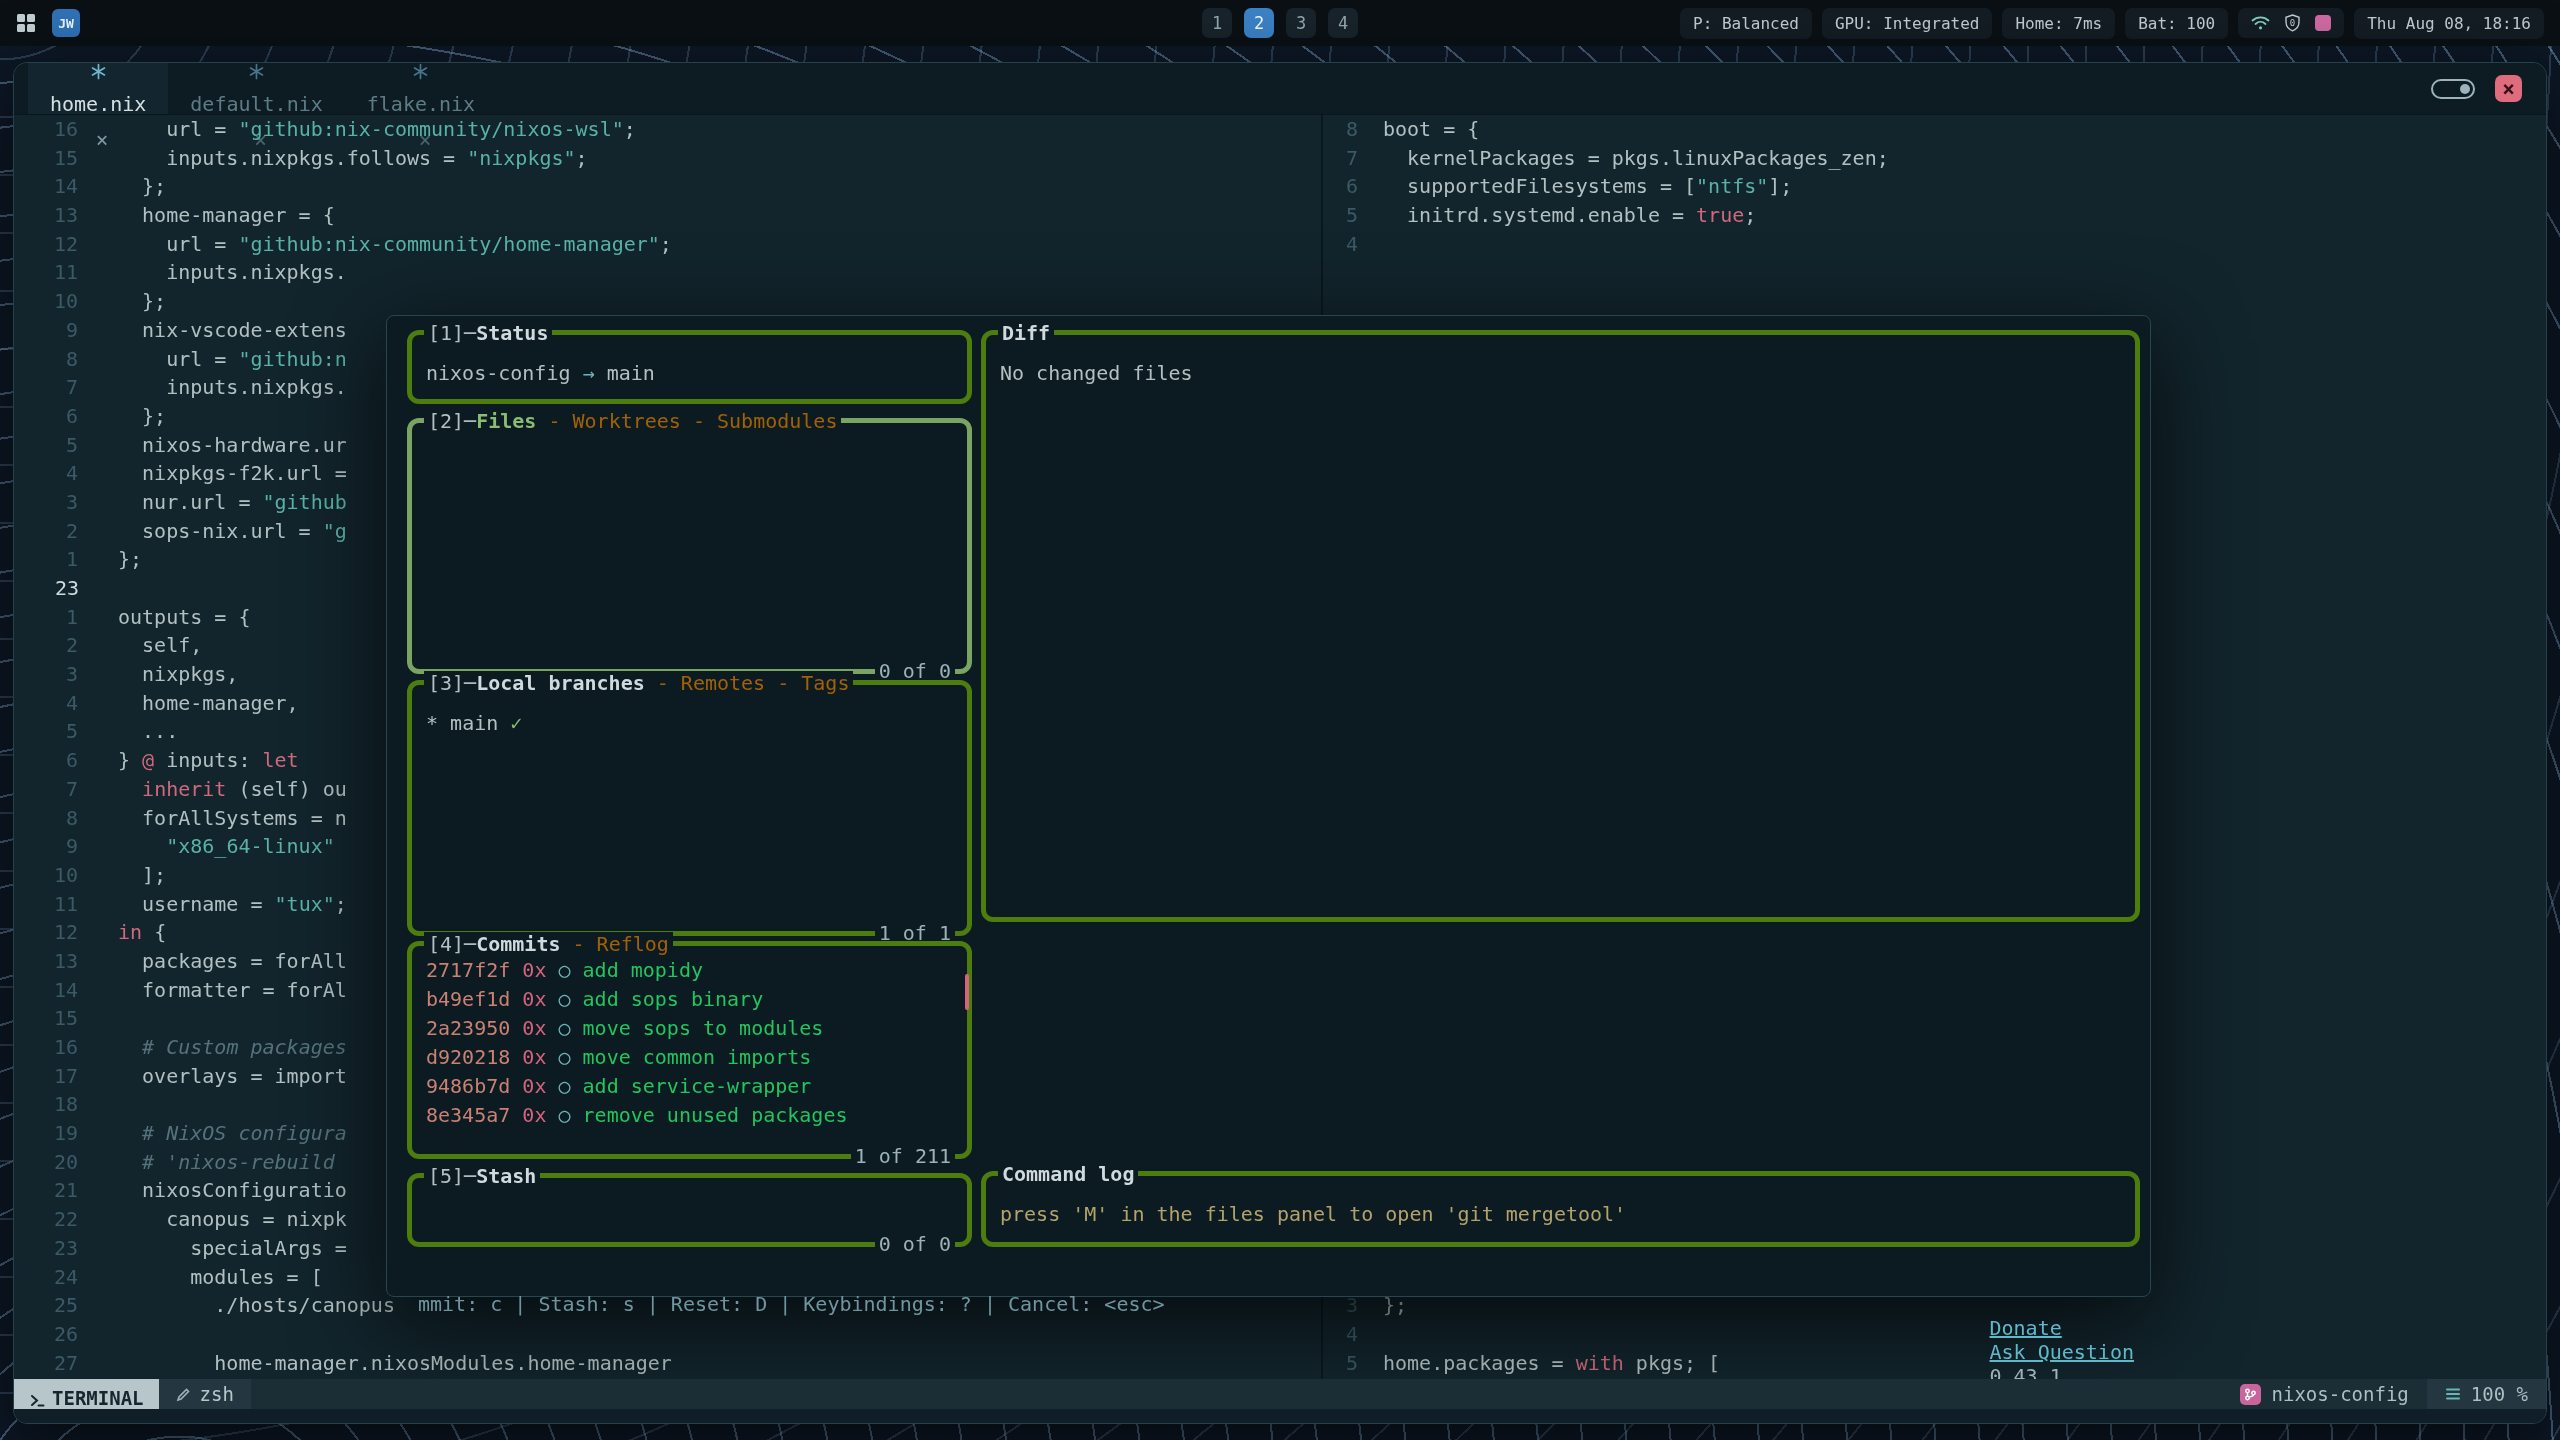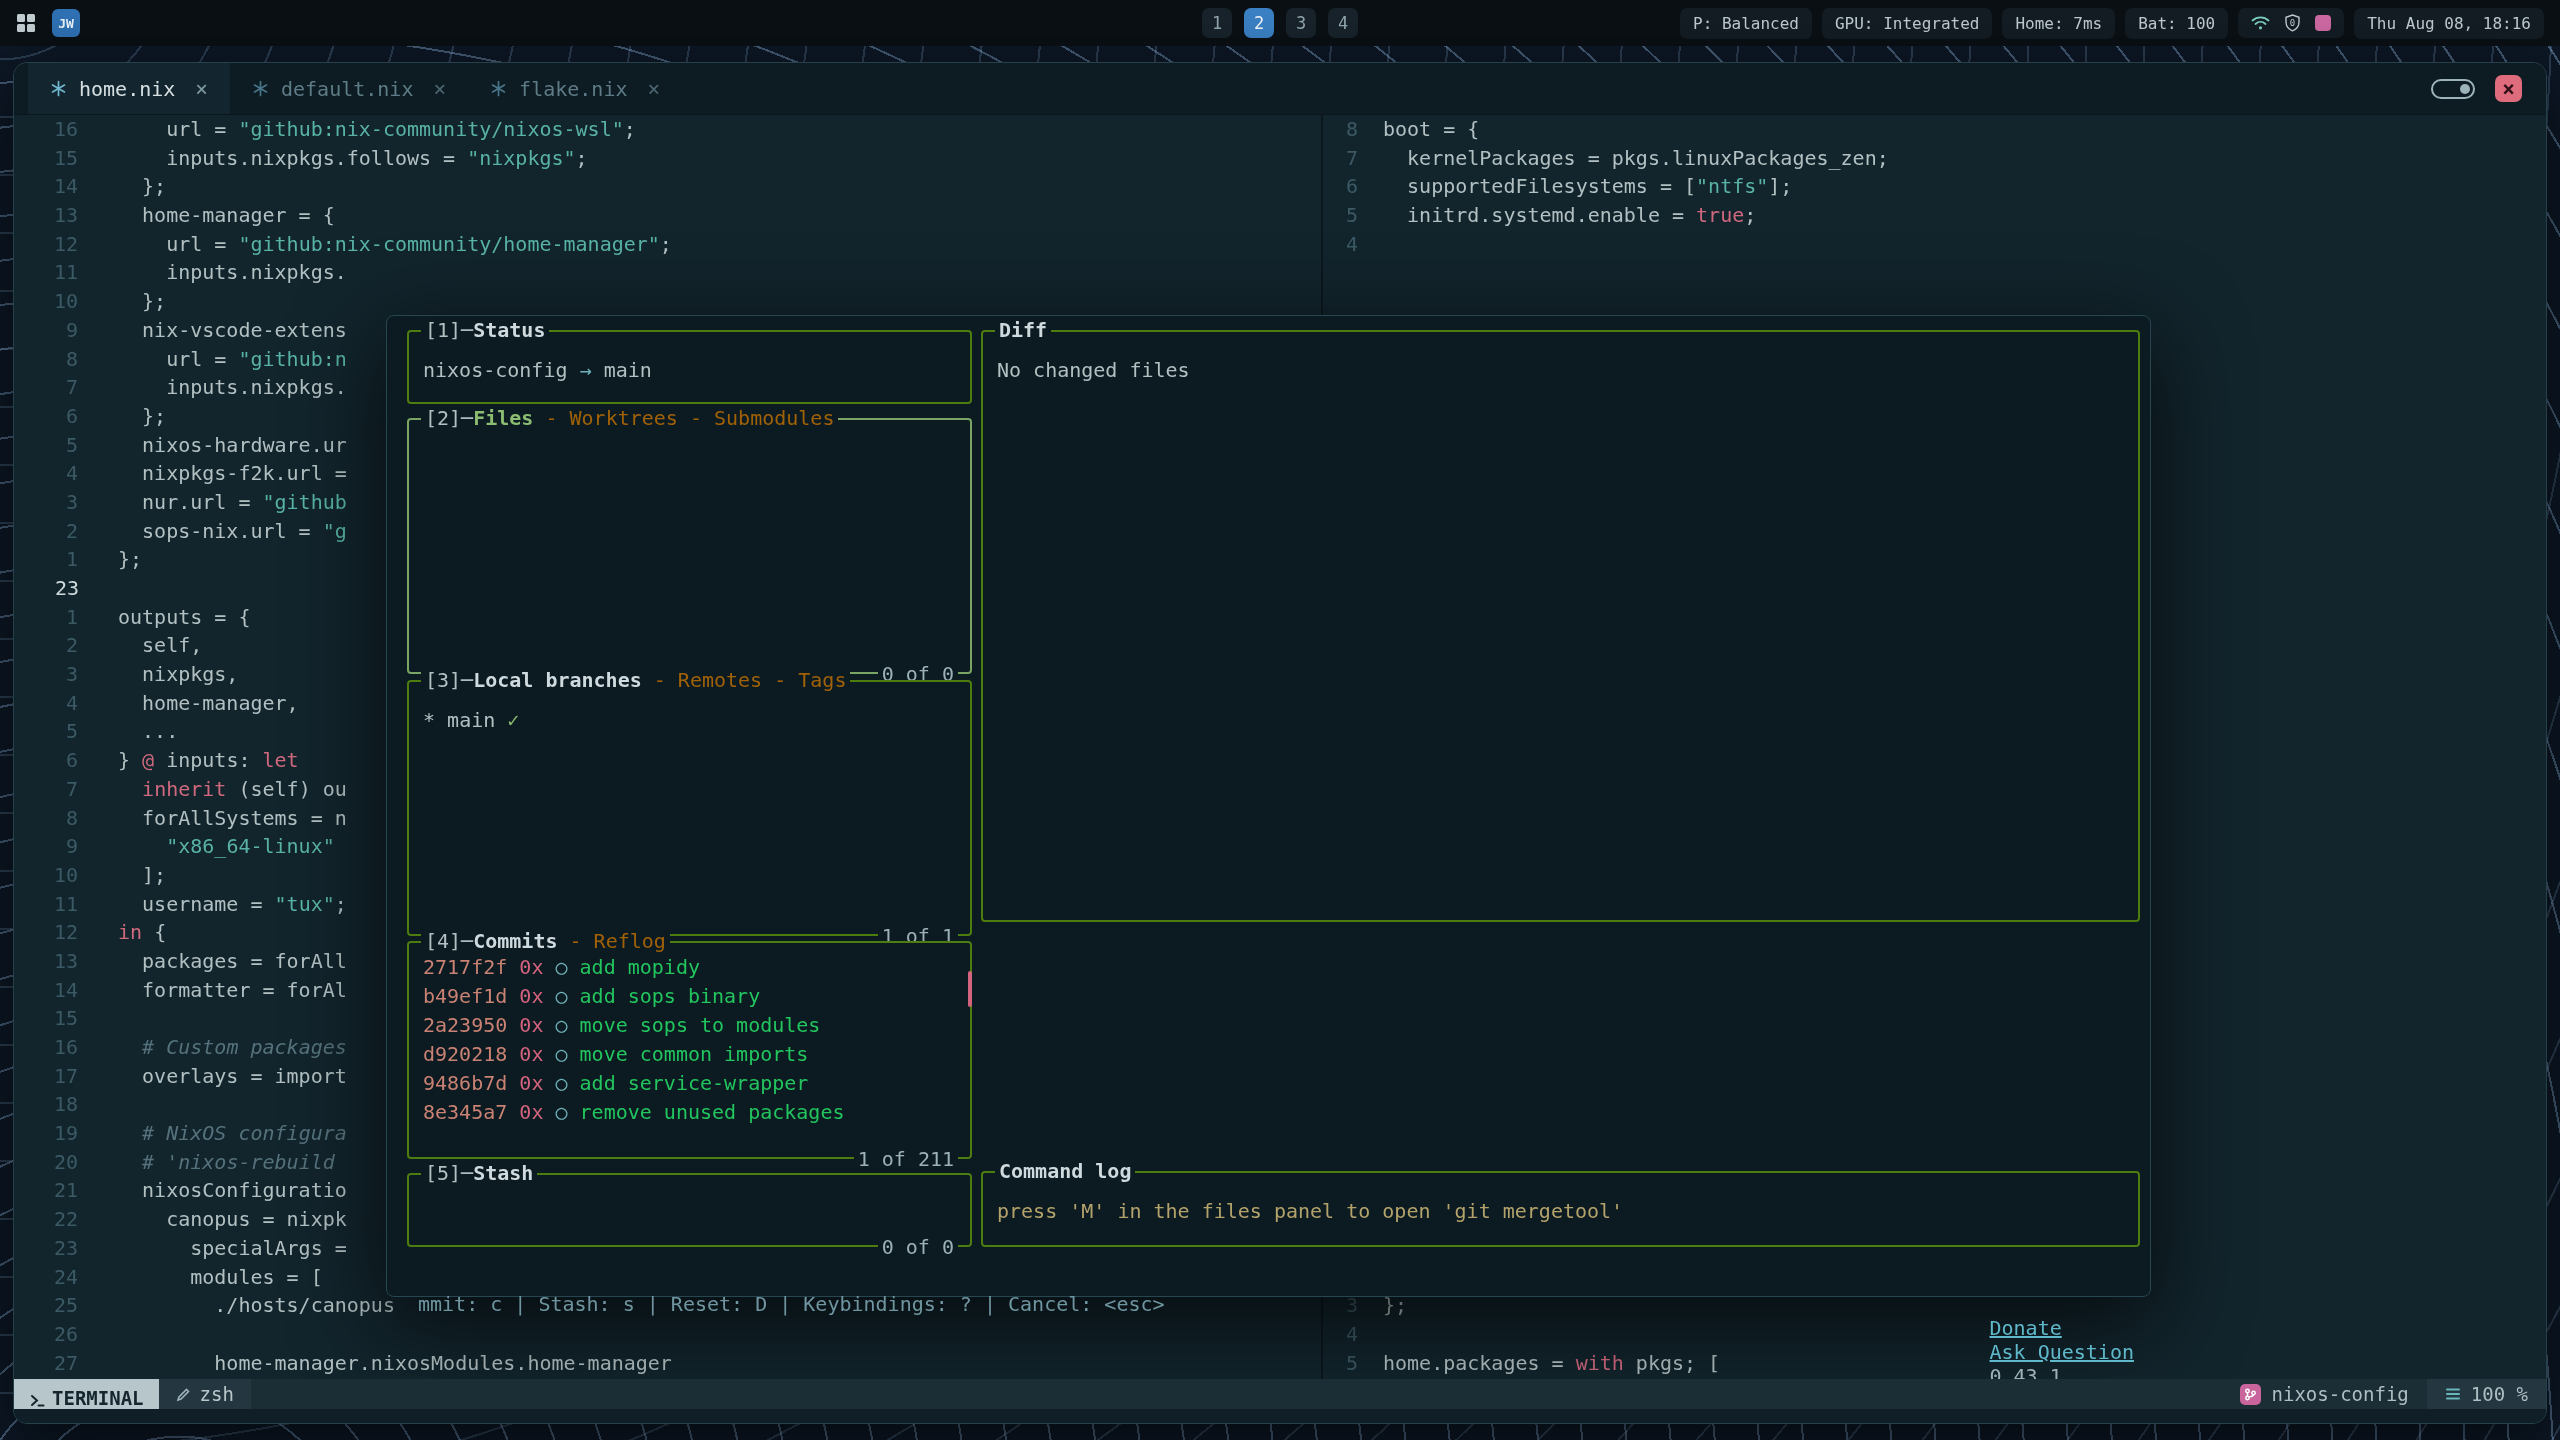--- a/index.html
+++ b/index.html
@@ -32,21 +32,21 @@
 
   
   .window { position:absolute; left:13px; top:62px; width:2534px; height:1362px;
             background:#12242c; border:1px solid #27414c; border-radius:14px;
             box-shadow:0 18px 70px rgba(0,0,0,.65); overflow:hidden; display:flex; flex-direction:column; }
 
   .tabbar { height:52px; flex:0 0 auto; background:#0d1b22; border-bottom:1px solid #0a161c;
             display:flex; align-items:center; padding:0 14px; }
   .tabs { display:flex; height:100%; }
   .tab { display:flex; align-items:center; gap:12px; padding:0 22px; height:100%;
-         font-size:20px; color:#5e7c87; cursor:pointer; white-space:nowrap; }
+         font-size:20px; color:#5e7c87; cursor:pointer; white-space:nowrap;flex-direction:column; }
   .tab.active { background:#13262f; color:#d6e0e3; }
   .tab .tab-icon { display:flex; color:#49758b; }
   .tab.active .tab-icon { color:#6fb6cf; }
   .tab-close { color:#4a6570; font-size:21px; margin-left:8px; }
   .tab.active .tab-close { color:#7e98a2; }
   .tab-controls { margin-left:auto; display:flex; align-items:center; gap:20px; padding-right:10px; }
   .toggle-pill { width:44px; height:20px; border:2px solid #9db3bb; border-radius:11px; position:relative; cursor:pointer; }
   .toggle-pill::after { content:""; position:absolute; right:3px; top:50%; transform:translateY(-50%);
                         width:10px; height:10px; border-radius:50%; background:#9db3bb; }
   .win-close { width:27px; height:27px; border-radius:7px; background:#de6c7c; color:#341018;
@@ -62,21 +62,21 @@
   .pane-left .ln { width:104px; padding-right:40px; }
   .pane-right .ln { width:60px; padding-right:25px; }
   .cl.cur .ln { color:#cfdadd; text-align:left; padding-left:41px; }
   .t-f { color:#b2c0c2; } .t-s { color:#58b3a6; } .t-k { color:#d0697e; }
   .t-c { color:#55727c; font-style:italic; }
 
   
   .lazygit { position:absolute; left:372px; top:200px; width:1765px; height:982px;
              background:#0c1a21; border:1px solid #274750; border-radius:8px;
              box-shadow:0 24px 90px rgba(0,0,0,.7); font-size:20px; color:#b2c0c2; }
-  .lg-panel { position:absolute; border:2px solid #4d7c0f; border-radius:4px; }
+  .lg-panel { position:absolute; border:5px solid #4d7c0f; border-radius:12px; }
   .lg-panel.active { border-color:#79a464; }
   .lg-title { position:absolute; top:-14px; left:12px; background:#0c1a21; padding:0 4px; white-space:pre; }
   .lg-key { color:#b2c0c2; } .lg-name { color:#cfdade; font-weight:bold; }
   .lg-panel.active .lg-name { color:#8cbb72; }
   .lg-sub { color:#a16207; }
   .lg-count { position:absolute; bottom:-14px; right:12px; background:#0c1a21; padding:0 4px; color:#9db2b8; white-space:pre; }
   .lg-body { padding:26px 14px 8px 14px; white-space:pre; }
   .commit { height:29px; line-height:29px; white-space:pre; cursor:pointer; }
   .c-hash { color:#c98273; } .c-tag { color:#d4637d; } .c-node { color:#6fb3ba; } .c-msg { color:#22c55e; }
   .b-check { color:#8cbb72; }

